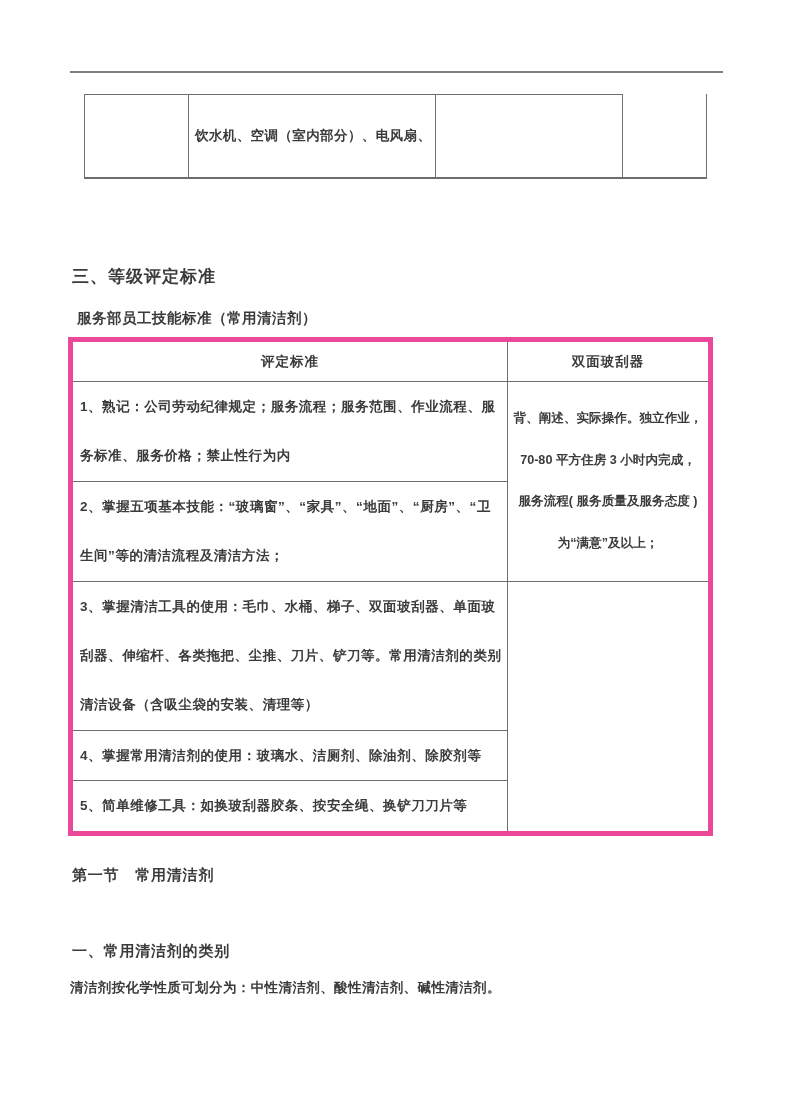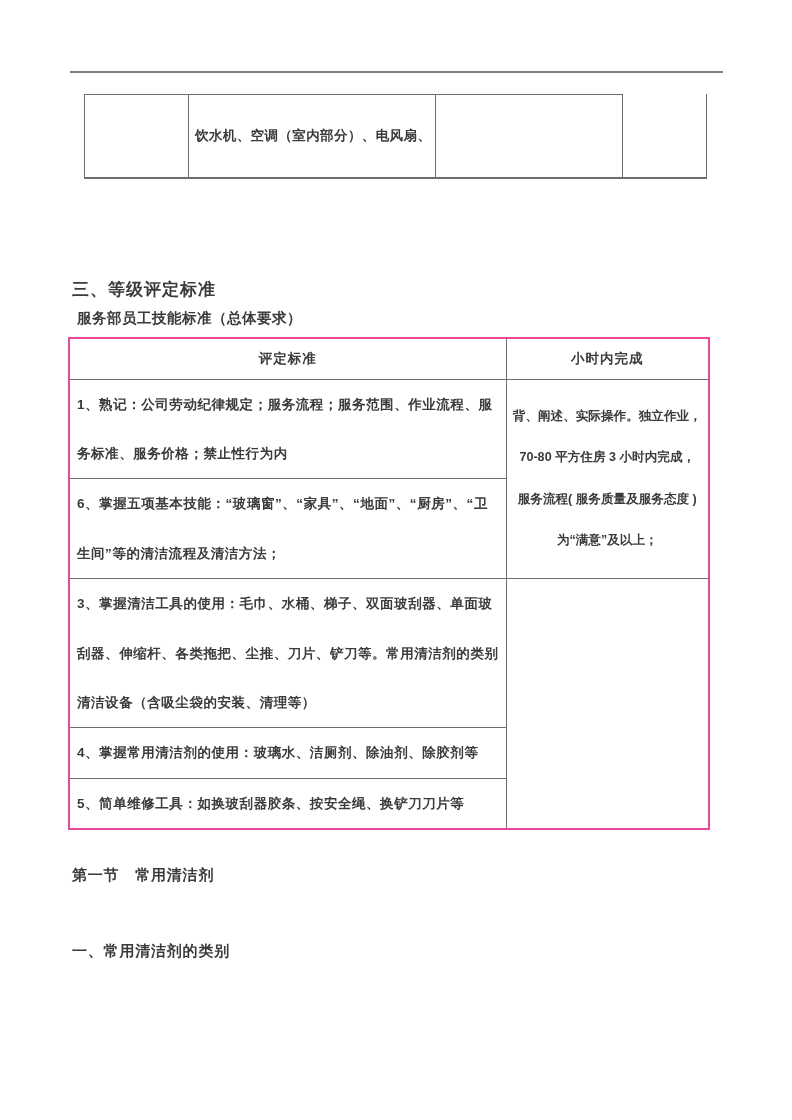--- a/index.html
+++ b/index.html
@@ -37,21 +37,21 @@
   
   .h-big   { position: absolute; left: 72px; font-size: 17px;   letter-spacing: 1px;   white-space: nowrap; }
   .h-mid   { position: absolute; left: 72px; font-size: 15px;   letter-spacing: 0.8px; white-space: nowrap; }
   .h-sub   { position: absolute; left: 77px; font-size: 14.5px; letter-spacing: 0.5px; white-space: nowrap; }
   .h-body  { position: absolute; left: 70px; font-size: 13.5px; letter-spacing: 0.4px; white-space: nowrap; }
 
   
   table.skills {
     position: absolute; left: 68px; top: 337px;
     width: 640px; border-collapse: collapse; table-layout: fixed;
-    border: 2px solid #ec4899;
+    border: 5px solid #ec4899;
   }
   table.skills td {
     border: 1px solid #6e6e6e;
     padding: 0;
     vertical-align: middle;
     font-size: 13.5px;
   }
   td.hdr { text-align: center; }
   td.hdr .ln { line-height: 39px; letter-spacing: 1px; }
   td.crit .ln {
@@ -79,52 +79,52 @@
 
   <div class="frag">
     <div class="fcell fc1"></div>
     <div class="fcell fc2">
       <div class="ln">饮水机、空调（室内部分）、电风扇、</div>
     </div>
     <div class="fcell fc3"></div>
     <div class="fcell fc4"></div>
   </div>
 
-  <div class="h-big" style="top:278px">三、等级评定标准</div>
-  <div class="h-sub" style="top:309px">服务部员工技能标准（总体要求）</div>
+  <div class="h-big" style="top:265px">三、等级评定标准</div>
+  <div class="h-sub" style="top:309px">服务部员工技能标准（常用清洁剂）</div>
 
   <table class="skills">
     <colgroup>
         <col style="width:437px">
         <col style="width:203px">
       </colgroup>
     <tbody>
       <tr style="height:41px">
         <td class="hdr">
           <div class="ln">评定标准</div>
         </td>
         <td class="hdr">
-          <div class="ln">小时内完成</div>
+          <div class="ln">双面玻刮器</div>
         </td>
       </tr>
       <tr style="height:86px">
         <td class="crit">
           <div class="ln">1、熟记：公司劳动纪律规定；服务流程；服务范围、作业流程、服</div>
           <div class="ln">务标准、服务价格；禁止性行为内</div>
         </td>
         <td class="method" rowspan="2">
           <div class="ln">背、阐述、实际操作。独立作业，</div>
           <div class="ln">70-80 平方住房 3 小时内完成，</div>
           <div class="ln">服务流程( 服务质量及服务态度 )</div>
           <div class="ln">为“满意”及以上；</div>
         </td>
       </tr>
       <tr style="height:82px">
         <td class="crit">
-          <div class="ln">6、掌握五项基本技能：“玻璃窗”、“家具”、“地面”、“厨房”、“卫</div>
+          <div class="ln">2、掌握五项基本技能：“玻璃窗”、“家具”、“地面”、“厨房”、“卫</div>
           <div class="ln">生间”等的清洁流程及清洁方法；</div>
         </td>
       </tr>
       <tr style="height:125px">
         <td class="crit">
           <div class="ln">3、掌握清洁工具的使用：毛巾、水桶、梯子、双面玻刮器、单面玻</div>
           <div class="ln">刮器、伸缩杆、各类拖把、尘推、刀片、铲刀等。常用清洁剂的类别</div>
           <div class="ln">清洁设备（含吸尘袋的安装、清理等）</div>
         </td>
         <td rowspan="3"></td>
@@ -137,14 +137,15 @@
       <tr style="height:41px">
         <td class="crit">
           <div class="ln">5、简单维修工具：如换玻刮器胶条、按安全绳、换铲刀刀片等</div>
         </td>
       </tr>
     </tbody>
   </table>
 
   <div class="h-mid" style="top:866px">第一节　常用清洁剂</div>
   <div class="h-mid" style="top:942px">一、常用清洁剂的类别</div>
+  <div class="h-body" style="top:979px">清洁剂按化学性质可划分为：中性清洁剂、酸性清洁剂、碱性清洁剂。</div>
 
 </div>
 
 </body></html>

